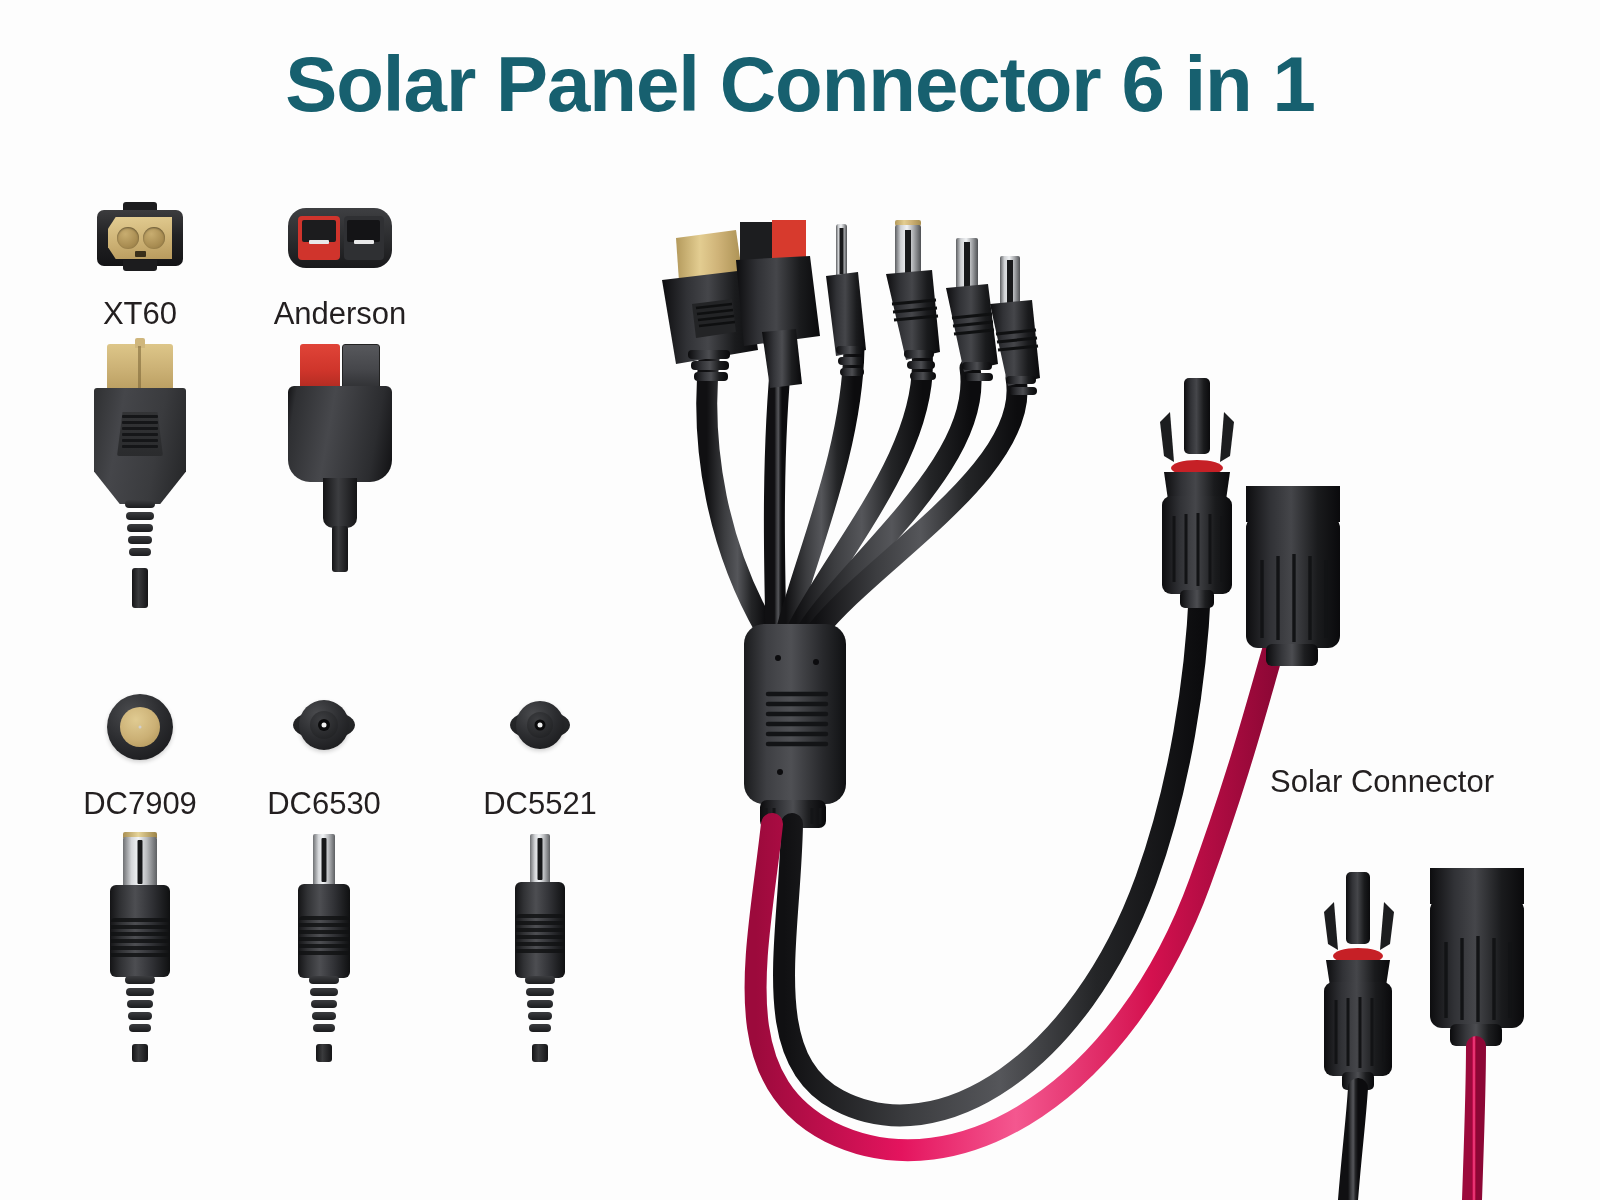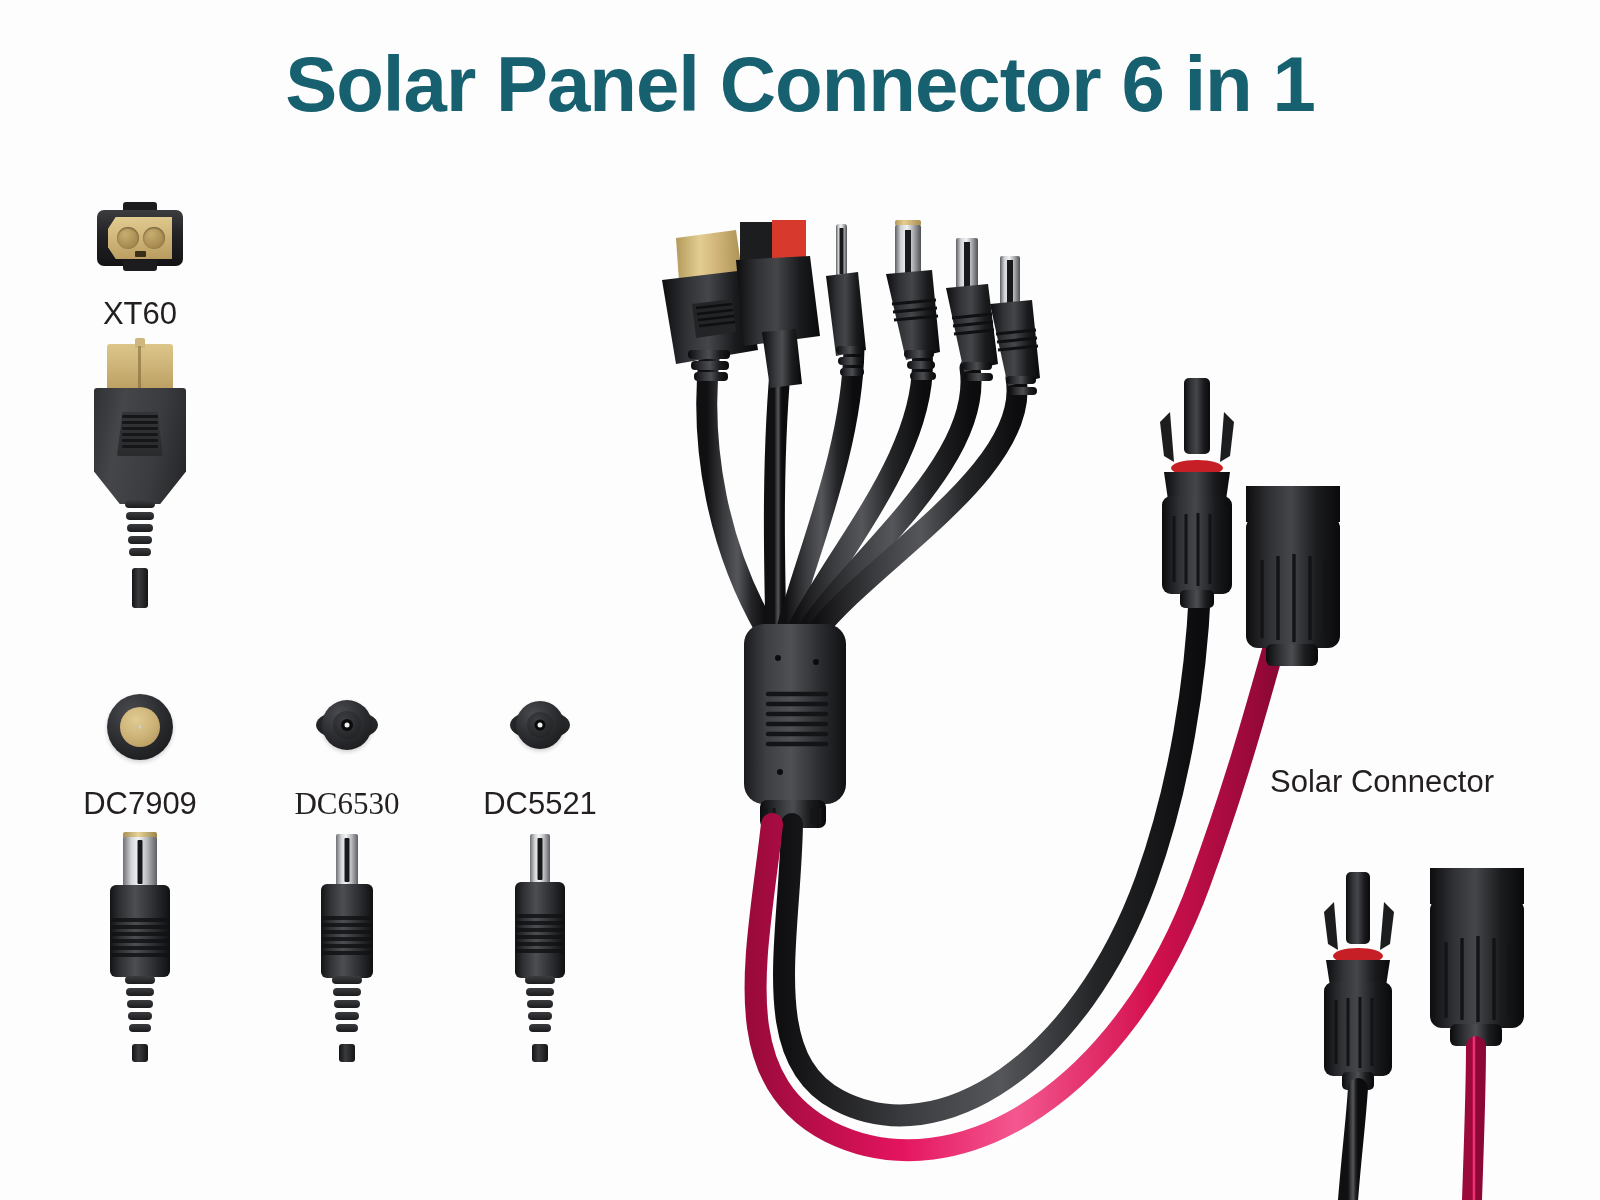--- a/index.html
+++ b/index.html
@@ -313,20 +313,44 @@
             <i></i>
             <i></i>
             <i></i>
             <i></i>
             <i></i>
           </div>
         <div class="ctr cord"></div>
       </div>
     </div>
 
+    <div class="cat-cell" style="left:200px;top:0px;">
+      <div class="cat-face">
+        <div class="ctr and-face-body">
+          <div class="and-face-red">
+              <div class="and-face-red-in"></div>
+              <div class="and-slot" style="left:11px;top:24px;"></div>
+            </div>
+          <div class="and-face-blk">
+              <div class="and-face-blk-in"></div>
+              <div class="and-slot" style="left:10px;top:24px;"></div>
+            </div>
+        </div>
+      </div>
+      <div class="cat-label">Anderson</div>
+      <div class="cat-plug">
+        <div class="ctr" style="top:0;width:116px;height:56px;">
+          <div class="and-red-blk"></div>
+          <div class="and-gry-blk"></div>
+        </div>
+        <div class="ctr and-body"></div>
+        <div class="ctr and-neck"></div>
+        <div class="ctr cord" style="top:186px;height:46px;"></div>
+      </div>
+    </div>
 
 
     <div class="cat-cell" style="left:0px;top:490px;">
       <div class="cat-face">
         <div class="ctr dc-face-outer" style="width:66px;height:66px;top:14px;">
           <div class="dc-face-mid" style="width:40px;height:40px;background:radial-gradient(circle at 40% 32%,#e0cb92 0%,#cbb075 55%,#ab8f52 100%);"></div>
           <div class="dc-face-dot"></div>
         </div>
       </div>
       <div class="cat-label">DC7909</div>
@@ -347,21 +371,21 @@
             <i></i>
             <i></i>
             <i></i>
             <i></i>
             <i></i>
           </div>
         <div class="ctr cord" style="top:214px;height:18px;"></div>
       </div>
     </div>
 
-    <div class="cat-cell" style="left:207px;top:490px;font-family:Liberation Serif, serif;">
+    <div class="cat-cell" style="left:184px;top:490px;">
       <div class="cat-face">
         <div class="ctr dc35-wings" style="width:62px;height:30px;top:30px;"></div>
         <div class="ctr dc-face-outer" style="width:50px;height:50px;top:20px;">
           <div class="dc-face-mid" style="width:28px;height:28px;background:radial-gradient(circle at 40% 32%,#3d3e41,#1b1c1e);"></div>
           <div class="dc-face-hole" style="width:12px;height:12px;"></div>
           <div class="dc-face-dot" style="width:5px;height:5px;background:#f0f0f0;"></div>
         </div>
       </div>
       <div class="cat-label">DC6530</div>
       <div class="cat-plug">

